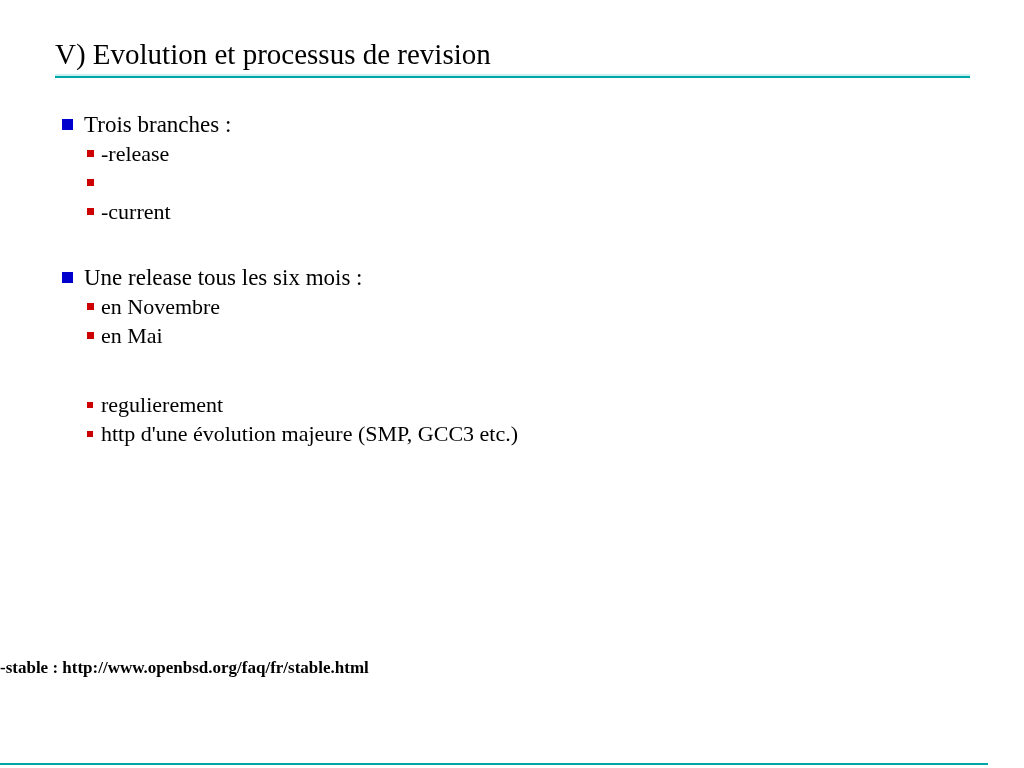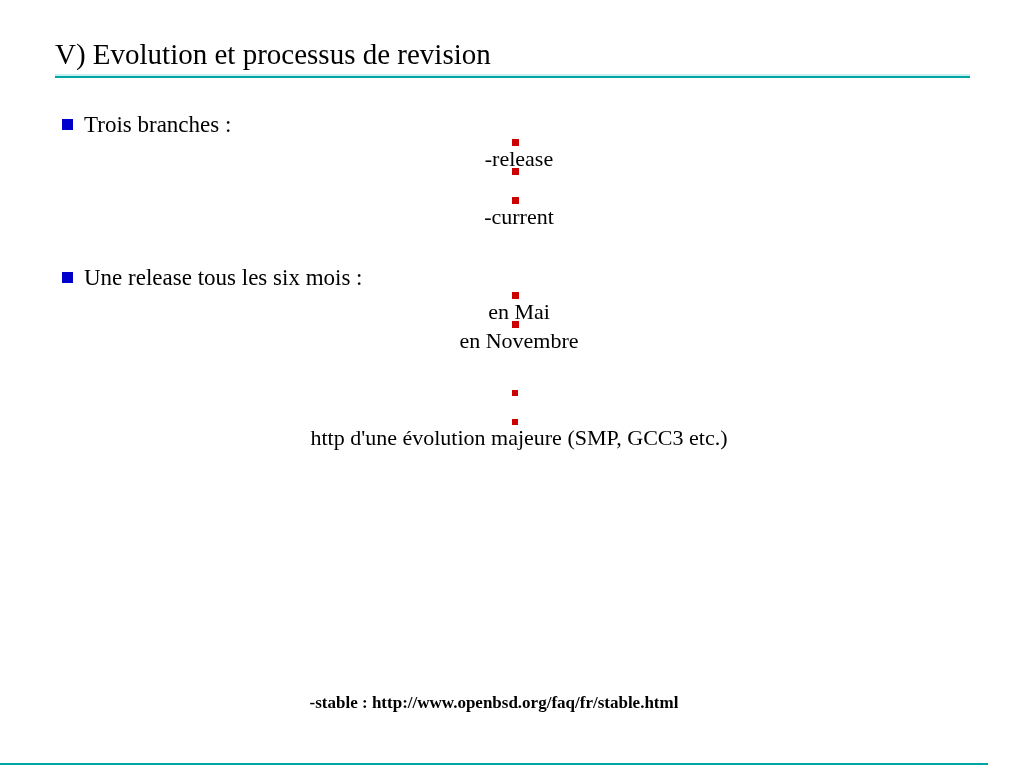--- a/index.html
+++ b/index.html
@@ -41,41 +41,41 @@
   .g1 { top: 102px; }
   .g2 { top: 255px; }
   .g3 { top: 382px; }
   .row {
     display: flex;
     align-items: center;
     height: 29px;
     white-space: nowrap;
   }
   .row.l1 { font-size: 23px; }
-  .row.l2 { font-size: 22px; padding-left: 25px; flex-direction: column; }
+  .row.l2 { font-size: 22px; padding-left: 25px; }
   .b1 {
     width: 11px;
     height: 11px;
     margin-right: 11px;
     flex: 0 0 auto;
   }
   .g3 .b1 { width: 9px; height: 9px; margin-right: 13px; }
   .b2 {
     width: 7px;
     height: 7px;
     margin-right: 7px;
     flex: 0 0 auto;
   }
   .g3 .b2 { width: 6px; height: 6px; margin-right: 8px; }
   .footer {
     position: absolute;
     left: 0;
-    top: 683px;
+    top: 648px;
     width: 100%;
-    text-align: center;
+    text-align: left;
     font-size: 17px;
     font-weight: bold;
     line-height: 24px;
   }
   .bottom-rule {
     position: absolute;
     left: 0;
     top: 755px;
     width: 100%;
     height: 2px;
@@ -111,31 +111,32 @@
     </div>
   </div>
 
   <div class="group g2">
     <div class="row l1">
       <span class="b1" style="background: rgb(0, 0, 205);"></span>
       <span>Une release tous les six mois :</span>
     </div>
     <div class="row l2">
       <span class="b2" style="background: rgb(204, 0, 0);"></span>
-      <span>en Mai</span>
+      <span>en Novembre</span>
     </div>
     <div class="row l2">
       <span class="b2" style="background: rgb(204, 0, 0);"></span>
-      <span>en Novembre</span>
+      <span>en Mai</span>
     </div>
   </div>
 
   <div class="group g3">
     <div class="row l2">
       <span class="b2" style="background: rgb(204, 0, 0);"></span>
+      <span>regulierement</span>
     </div>
     <div class="row l2">
       <span class="b2" style="background: rgb(204, 0, 0);"></span>
       <span>http d'une évolution majeure (SMP, GCC3 etc.)</span>
     </div>
   </div>
 
   <div class="footer">
     <div>-stable : http://www.openbsd.org/faq/fr/stable.html</div>
   </div>

